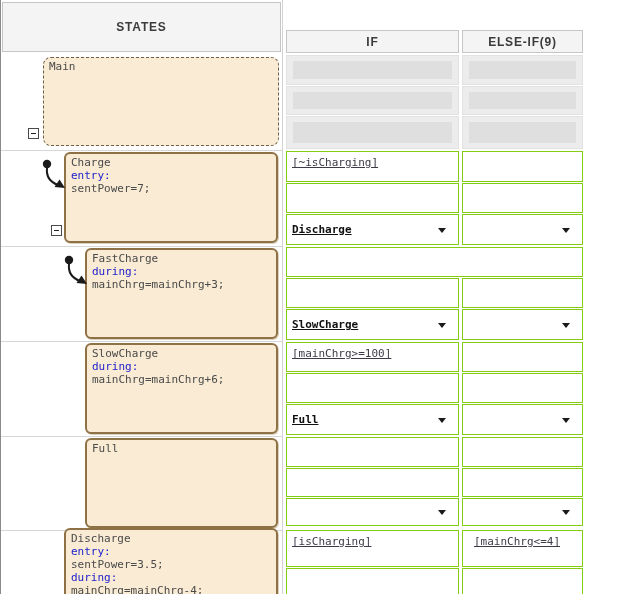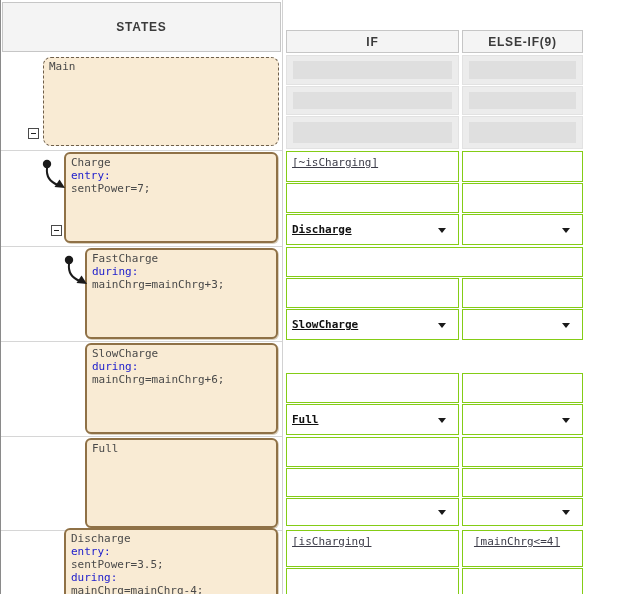--- a/index.html
+++ b/index.html
@@ -166,20 +166,24 @@
     <div class="cell if dest">
       <span>SlowCharge</span>
       <span class="caret"></span>
     </div>
     <div class="cell elseif dest">
       <span></span>
       <span class="caret"></span>
     </div>
   </div>
 
+  <div class="tr-row" style="top:342px;height:30px;">
+    <div class="cell if">[mainChrg&gt;=100]</div>
+    <div class="cell elseif"></div>
+  </div>
   <div class="tr-row" style="top:373px;height:30px;">
     <div class="cell if"></div>
     <div class="cell elseif"></div>
   </div>
   <div class="tr-row" style="top:404px;height:31px;">
     <div class="cell if dest">
       <span>Full</span>
       <span class="caret"></span>
     </div>
     <div class="cell elseif dest">

